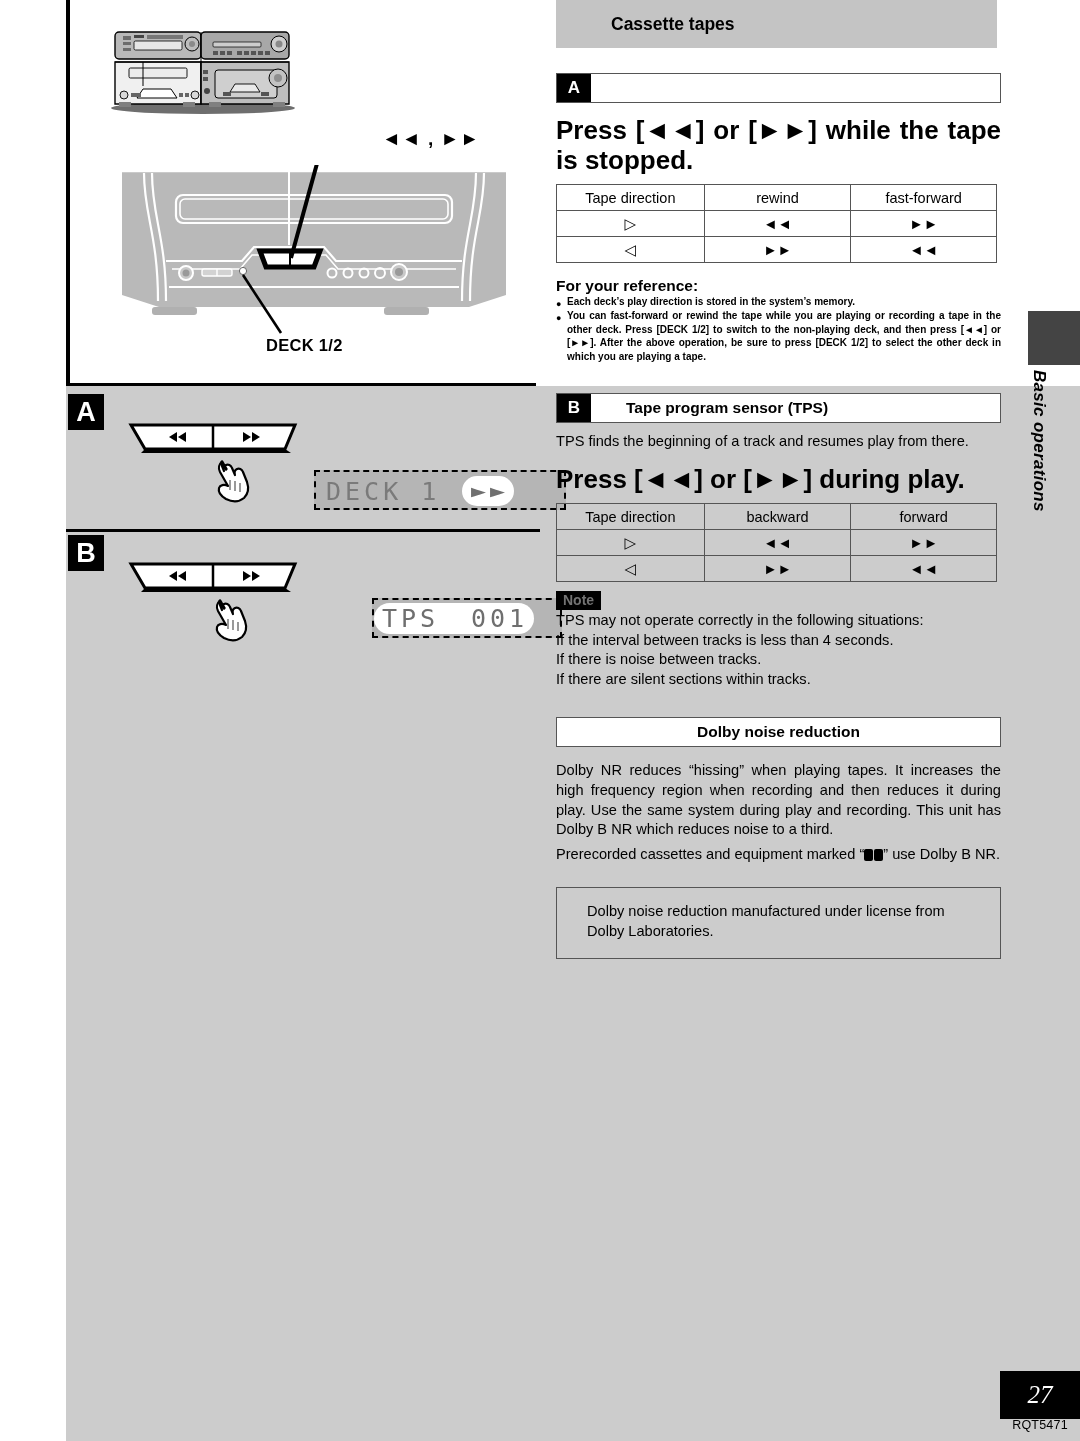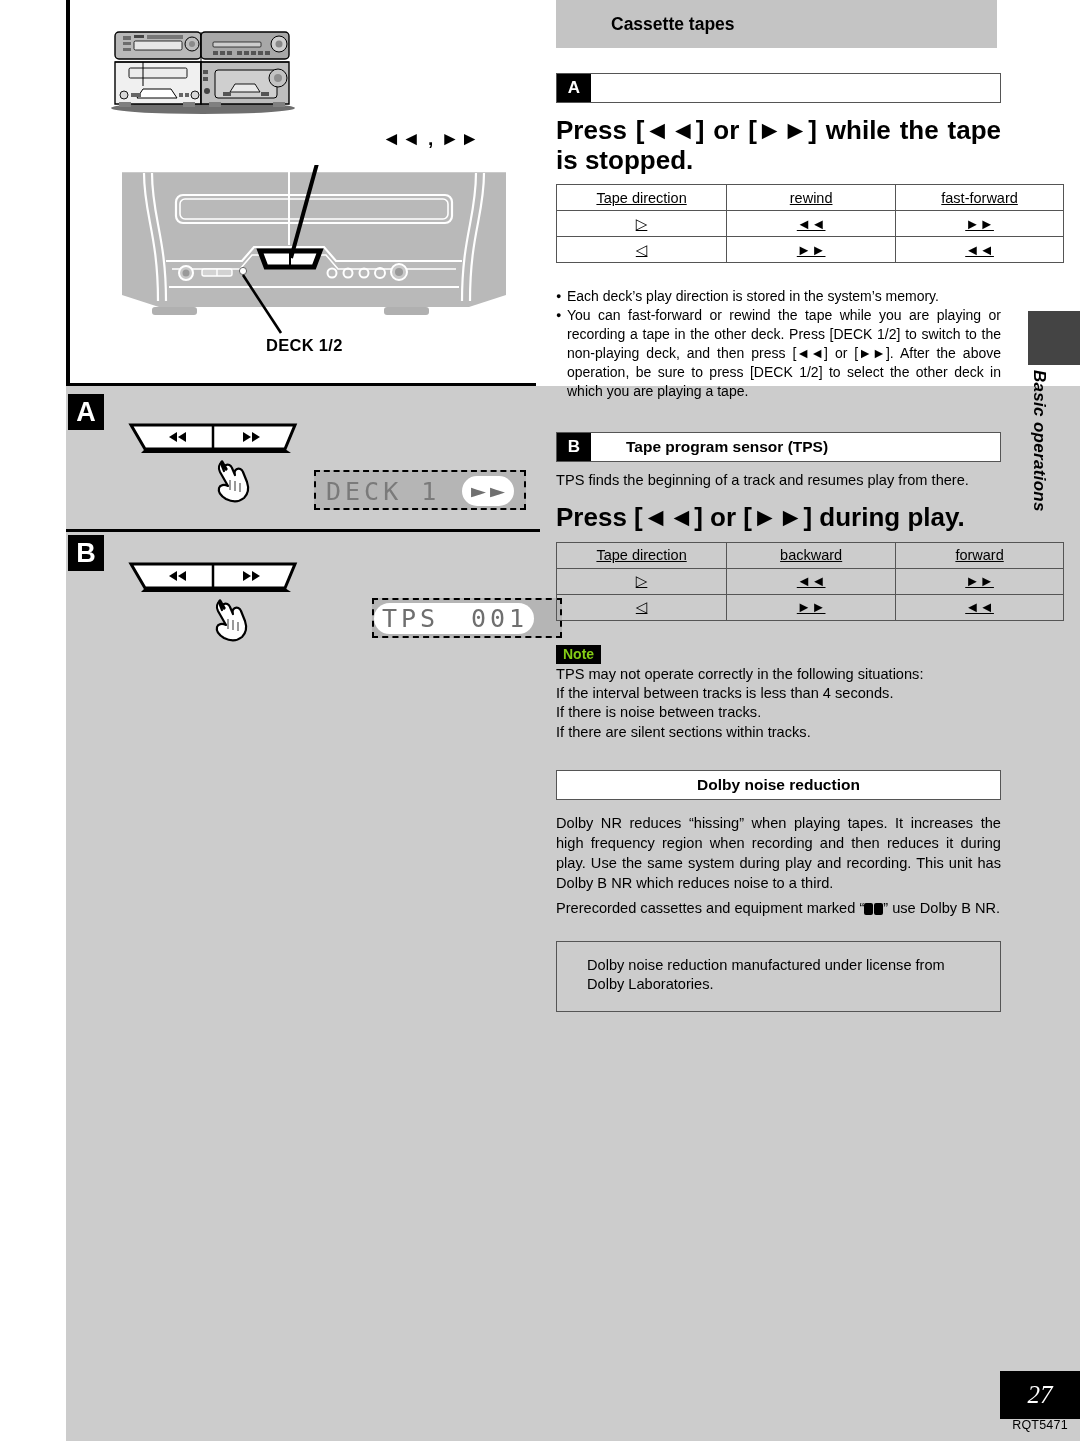--- a/index.html
+++ b/index.html
@@ -58,21 +58,21 @@
   
   .rocker { position: absolute; width: 180px; height: 36px; }
 
   
   .hand { position: absolute; width: 46px; height: 48px; }
 
   
   .lcd {
     position: absolute; border: 2px dashed #000; background: #b5b5b5;
   }
-  .lcd-a { left: 314px; top: 470px; width: 212px; height: 40px; }
+  .lcd-a { left: 314px; top: 470px; width: 252px; height: 40px; }
   .lcd-b { left: 336px; top: 598px; width: 190px; height: 40px; margin-left: 36px; }
 
   .seg {
     font-family: "DejaVu Sans Mono", monospace;
     font-size: 25px; letter-spacing: 4px; font-weight: normal;
     color: #7a7a7a;
     position: absolute;
   }
   .lcd-pill {
     position: absolute; background: #fff; border-radius: 999px;
@@ -112,48 +112,48 @@
   }
 
   h2.instr {
     font-size: 26px; font-weight: bold; line-height: 1.16;
     margin: 12px 0 9px 0;
     text-align: justify; text-align-last: left;
   }
   h2.instr.j { text-align: justify; }
 
   table.tape {
-    border-collapse: collapse; width: 508px; margin-bottom: 24px; text-decoration: underline;
+    border-collapse: collapse; width: 441px; margin-bottom: 9px;
   }
   table.tape td, table.tape th {
     border: 1.5px solid #555; height: 26px; text-align: center;
     font-size: 14.5px; font-weight: normal; padding: 1px 0;
   }
   table.tape th { font-weight: normal; }
   table.tape td.dir { font-size: 15px; }
   .col1 { width: 148px; } .col2 { width: 147px; } .col3 { width: 146px; }
 
   .ref-title { font-size: 15.5px; font-weight: bold; margin-top: 14px; }
   ul.ref { list-style: none; margin: 0; padding: 0; }
   ul.ref li {
-    font-size: 14px; line-height: 1.36; text-align: justify;
-    position: relative; padding-left: 11px; margin-bottom: 0px;
+    font-size: 10px; line-height: 1.36; text-align: justify;
+    position: relative; padding-left: 11px; margin-bottom: 0px; font-weight: bold;
   }
   ul.ref li:before {
     content: "\25CF"; position: absolute; left: 0; top: 0; font-size: 9px; line-height: 2.2;
   }
   ul.ref li.last-line { text-align: left; }
 
   p.body {
     font-size: 14.6px; line-height: 1.36; margin: 9px 0;
   }
   p.body.j { text-align: justify; }
 
   .note-badge {
-    display: inline-block; background: #000; color: #84cc16;
+    display: inline-block; background: #000; color: #737373;
     font-size: 14px; font-weight: bold; padding: 1px 7px 2px 7px;
     margin-bottom: 1px;
   }
   .note-lines div { font-size: 14.6px; line-height: 1.33; }
 
   .dolby-box {
     border: 1.5px solid #555; padding: 14px 22px 16px 30px; margin-top: 22px;
   }
   .dolby-box p { font-size: 14.6px; line-height: 1.36; }
   .dolby-box p.j { text-align: justify; }
@@ -391,20 +391,21 @@
         <td>►►</td>
       </tr>
       <tr>
         <td class="dir">◁</td>
         <td>►►</td>
         <td>◄◄</td>
       </tr>
     </tbody>
       </table>
 
+    <div class="ref-title">For your reference:</div>
     <ul class="ref">
       <li class="last-line">Each deck’s play direction is stored in the system’s memory.</li>
       <li>You can fast-forward or rewind the tape while you are playing or recording a tape in the other deck. Press [DECK 1/2] to switch to the non-playing deck, and then press [◄◄] or [►►]. After the above operation, be sure to press [DECK 1/2] to select the other deck in which you are playing a tape.</li>
     </ul>
 
     <div class="sec-hdr" style="margin-top:30px;">
       <div class="sq">B</div>
       <div class="t">Tape program sensor (TPS)</div>
     </div>
 

